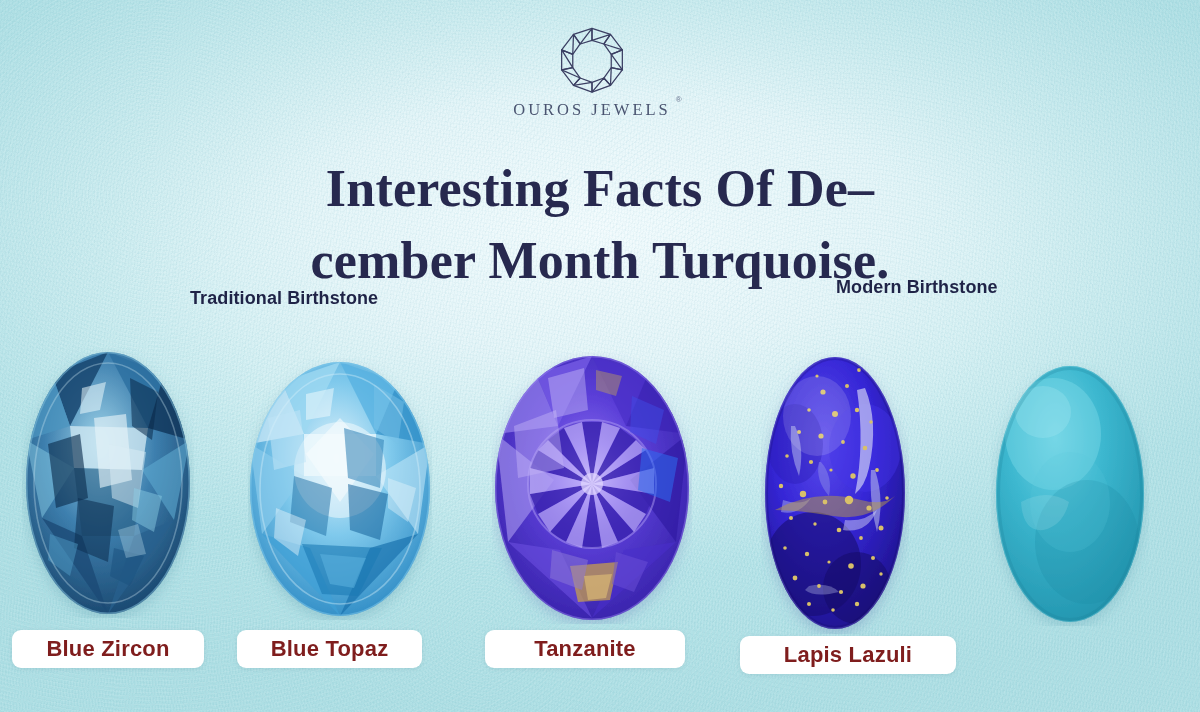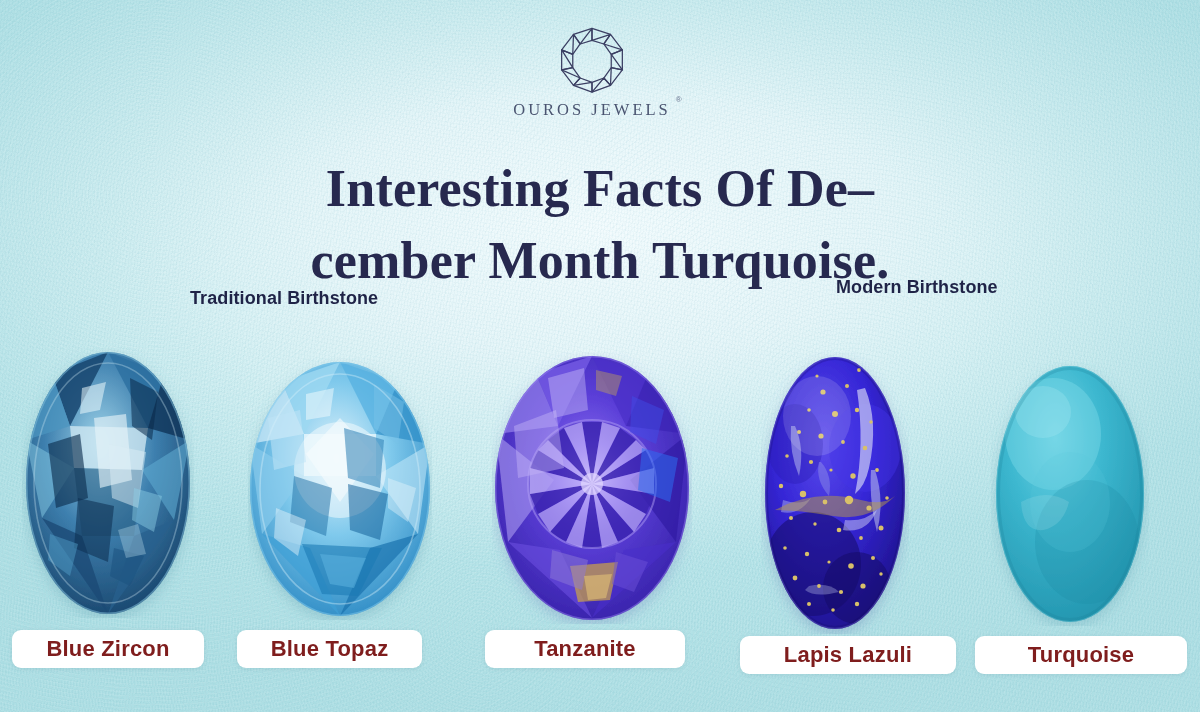--- a/index.html
+++ b/index.html
@@ -442,15 +442,14 @@
   </div>
 
   <div class="pill" style="left:12px;top:630px;width:192px;">Blue Zircon</div>
 
   <div class="pill" style="left:237px;top:630px;width:185px;">Blue Topaz</div>
 
   <div class="pill" style="left:740px;top:636px;width:216px;">Lapis Lazuli</div>
 
   <div class="pill" style="left:485px;top:630px;width:200px;">Tanzanite</div>
 
-  <div class="pill" style="left:975px;top:636px;width:212px;">Turquoise</div>
 
 </div>
 
 </body></html>

